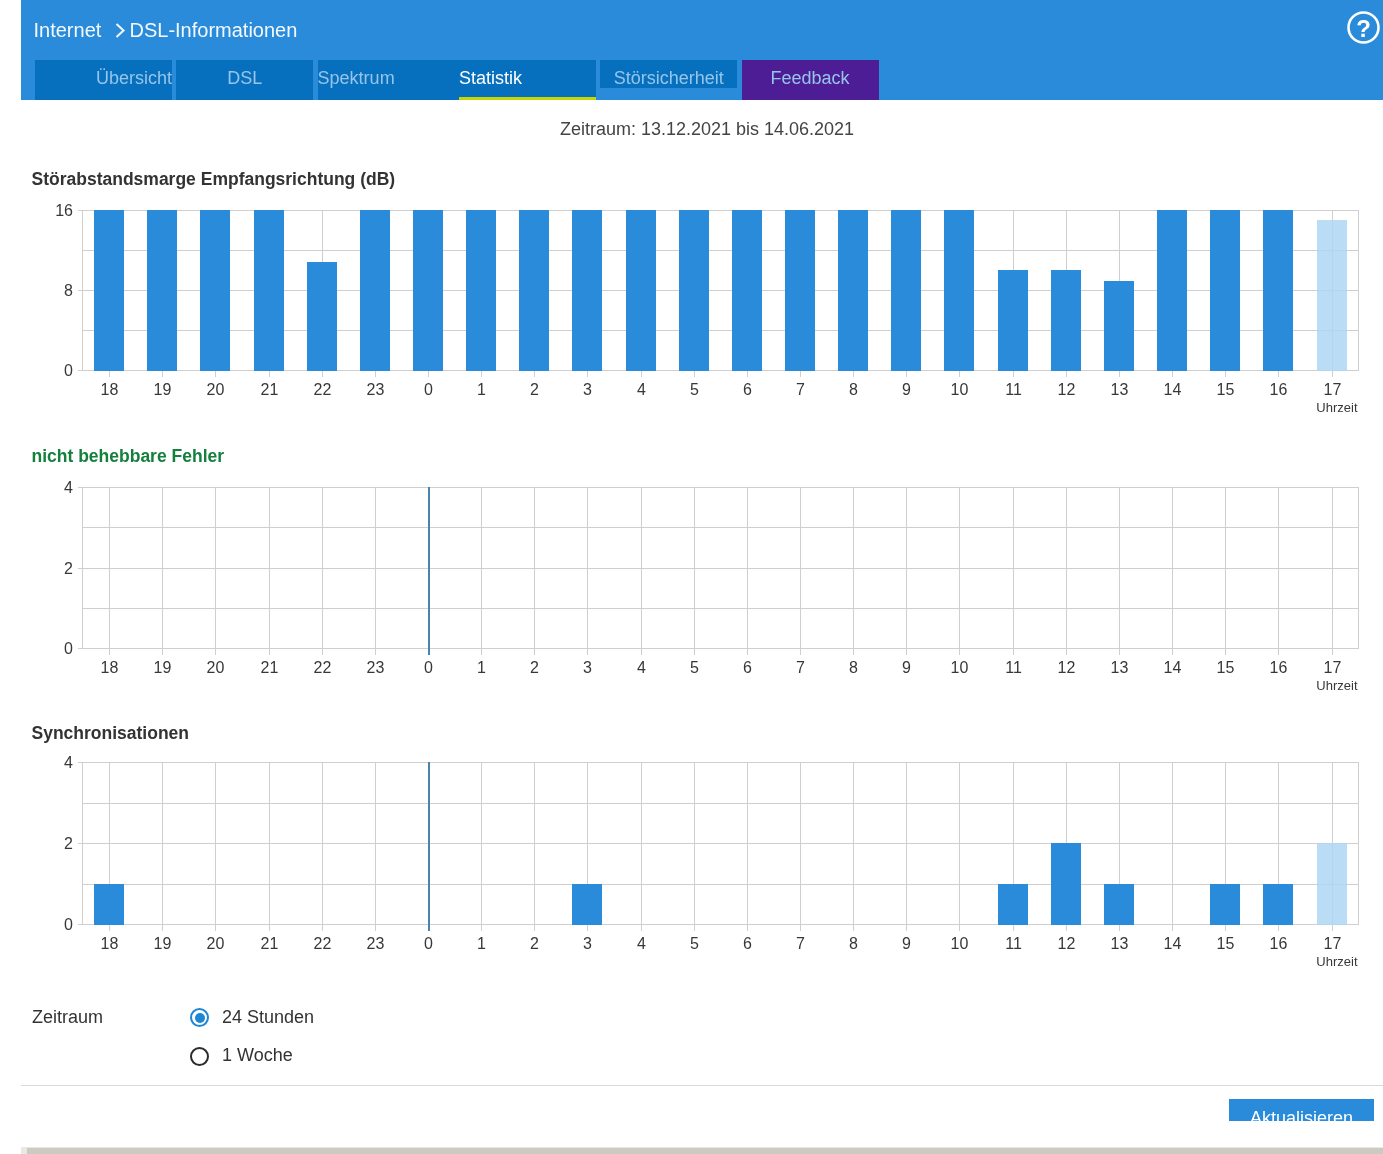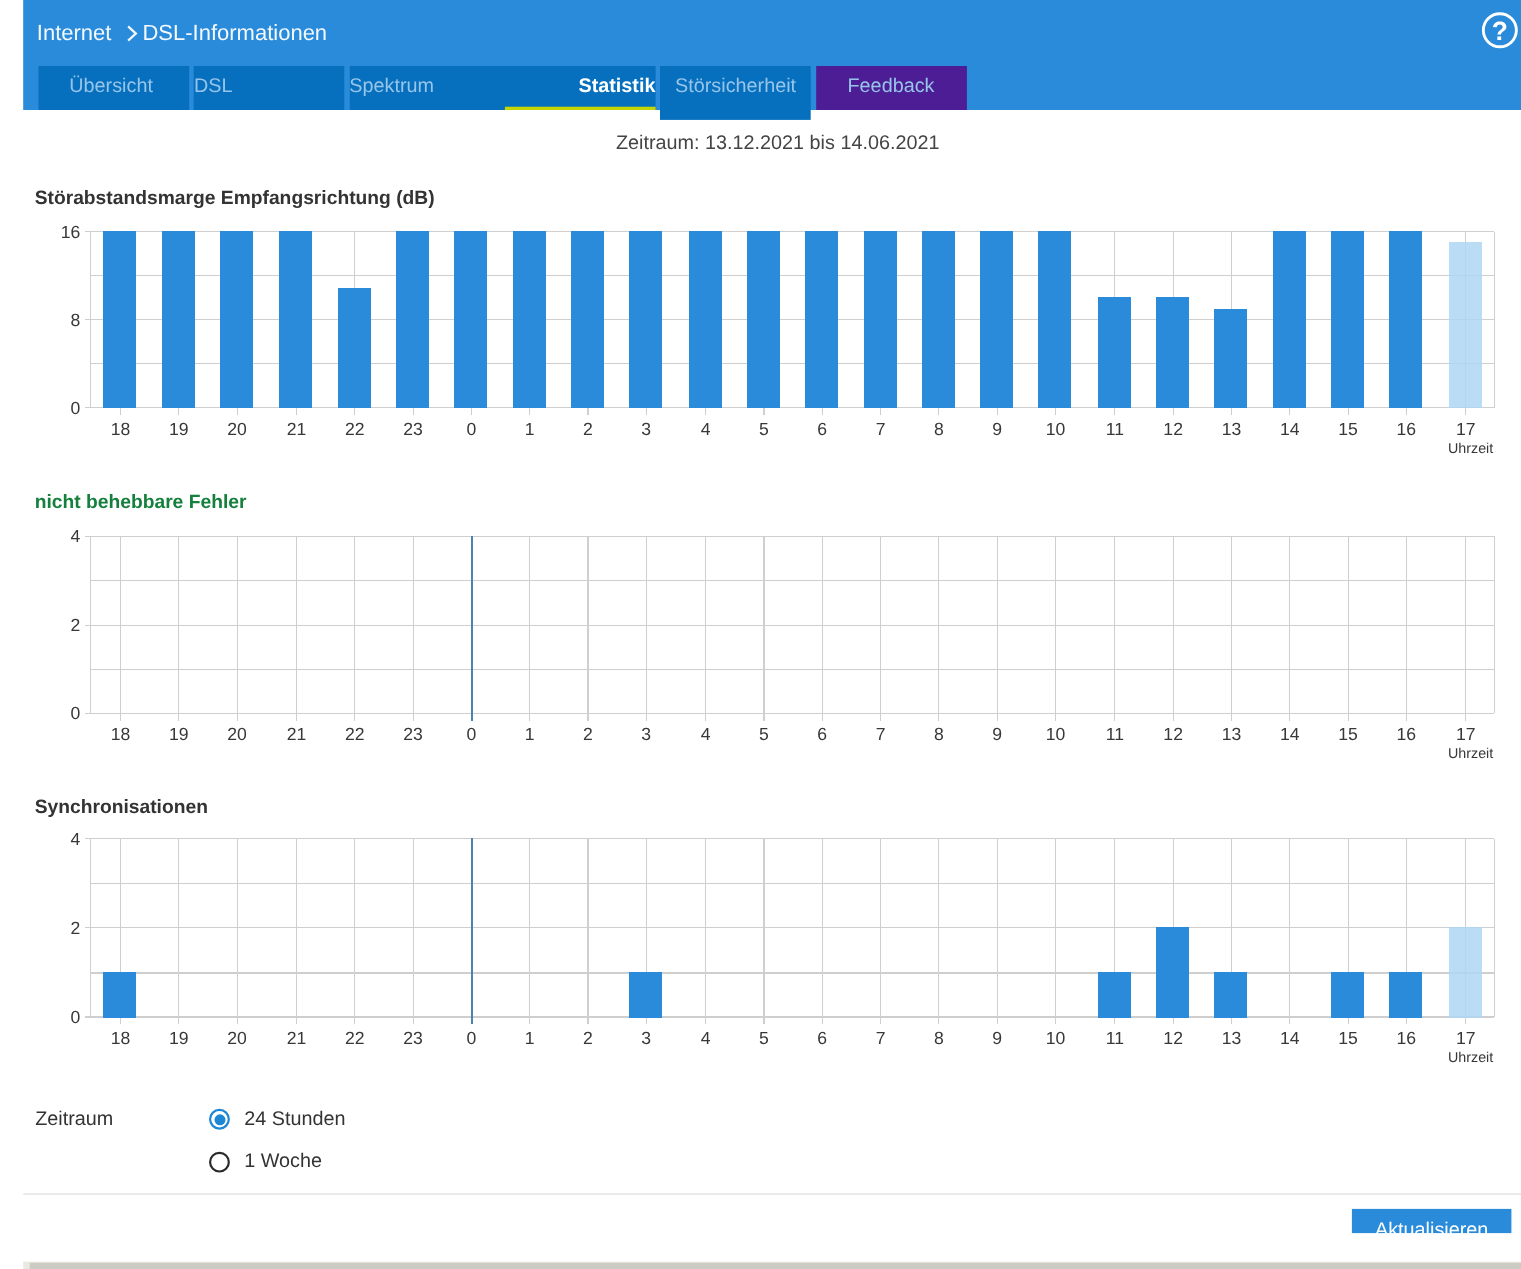--- a/index.html
+++ b/index.html
@@ -19,32 +19,32 @@
   </svg>
   <div class="abs" style="left:108.5px;top:19px;font-size:20px;color:#f4f9fd;">DSL-Informationen</div>
 
   <svg class="abs" style="left:1325px;top:10px;" width="35" height="35" viewBox="0 0 35 35">
     <circle cx="17.5" cy="17.5" r="15" fill="none" stroke="#ffffff" stroke-width="2.6"></circle>
     <text x="17.5" y="26.5" text-anchor="middle" font-family="Liberation Sans" font-size="24" font-weight="bold" fill="#ffffff">?</text>
   </svg>
 
   <div class="abs" id="tabs" style="left:0;top:60px;width:1377px;height:39.5px;font-size:18px;">
       <div style="position:absolute;left:14px;top:0;width:137px;height:39.5px;background:#0670be;
-     color:#97c5ea;text-align:left;line-height:36px;padding-left:28px;
+     color:#97c5ea;text-align:right;line-height:36px;padding-left:28px;
      ">Übersicht</div>
       <div style="position:absolute;left:155.3px;top:0;width:137px;height:39.5px;background:#0670be;
-     color:#97c5ea;text-align:left;line-height:36px;
+     color:#97c5ea;text-align:center;line-height:36px;
      ">DSL</div>
       <div style="position:absolute;left:296.6px;top:0;width:162px;height:39.5px;background:#0670be;
      color:#97c5ea;text-align:left;line-height:36px;
      ">Spektrum</div>
       <div style="position:absolute;left:437.90000000000003px;top:0;width:137px;height:39.5px;background:#0670be;
-     color:#ffffff;text-align:right;line-height:36px;font-weight:bold;
+     color:#ffffff;text-align:left;line-height:36px;font-weight:normal;
      border-bottom:3.5px solid #c5d606;">Statistik</div>
-      <div style="position:absolute;left:579.2px;top:0;width:137px;height:49px;background:#0670be;
+      <div style="position:absolute;left:579.2px;top:0;width:137px;height:28px;background:#0670be;
      color:#97c5ea;text-align:center;line-height:36px;
      ">Störsicherheit</div>
       <div style="position:absolute;left:720.5px;top:0;width:137px;height:39.5px;background:#4c1d95;
      color:#97c5ea;text-align:center;line-height:36px;
      ">Feedback</div>
     </div>
 
   <div class="abs" style="left:0;top:119px;width:1372px;text-align:center;font-size:18px;color:#444;">Zeitraum: 13.12.2021 bis 14.06.2021</div>
 
   <div class="abs" style="left:10.5px;top:169px;font-size:17.5px;font-weight:bold;color:#333;">Störabstandsmarge Empfangsrichtung (dB)</div>

